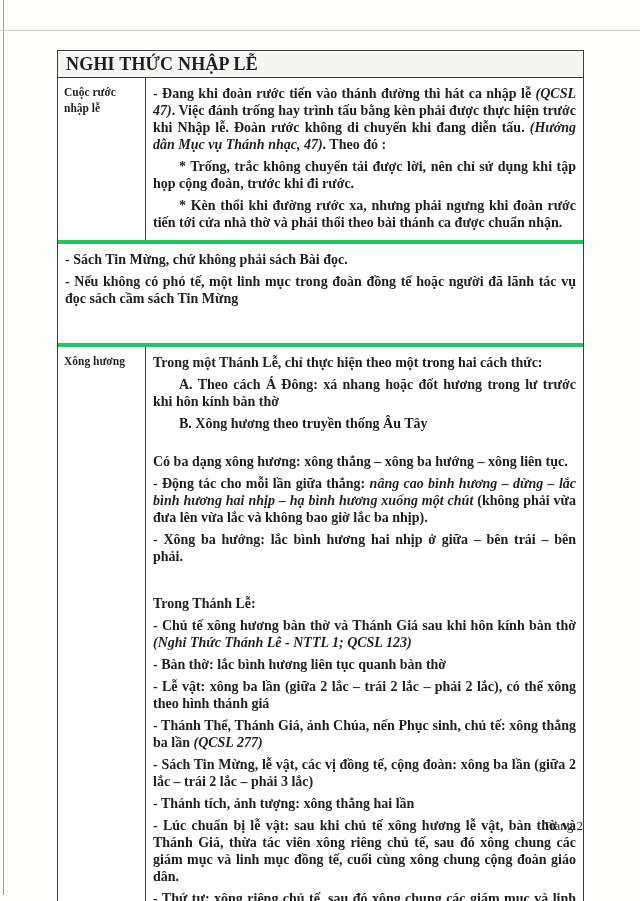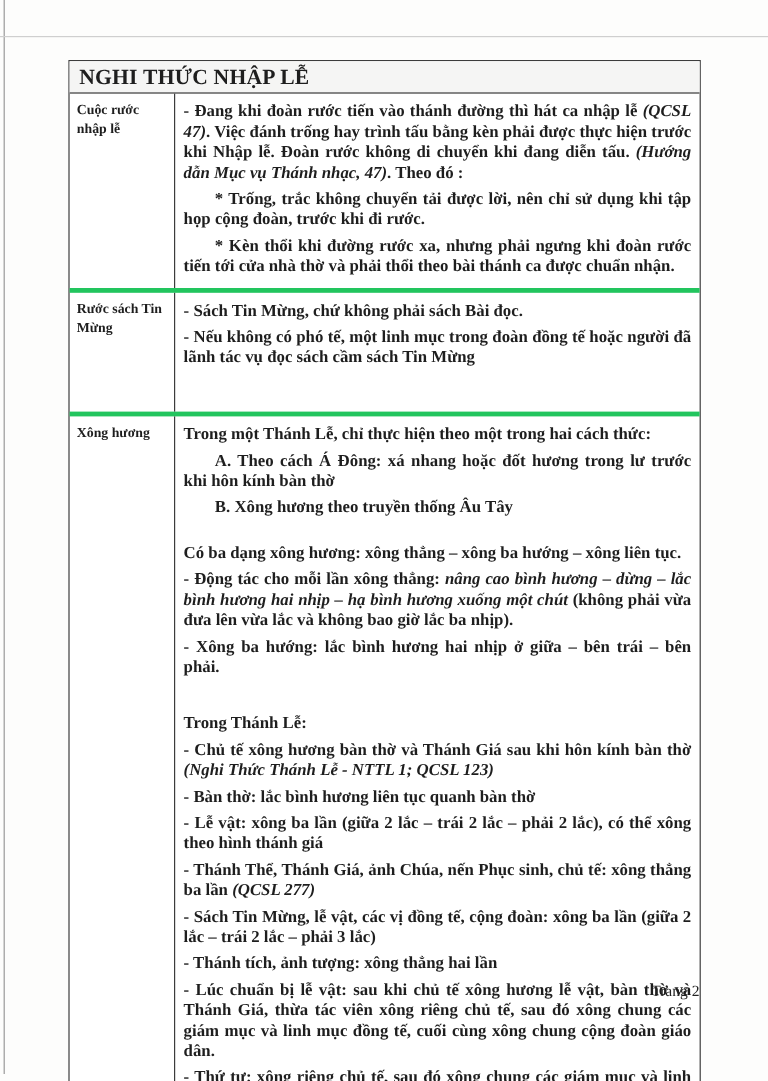--- a/index.html
+++ b/index.html
@@ -67,34 +67,33 @@
   <div id="rows">
       <div class="t-row" style="min-height: 141px;">
         <div class="t-label">Cuộc rước nhập lễ</div>
         <div class="t-content">
           <p><span>- Đang khi đoàn rước tiến vào thánh đường thì hát ca nhập lễ </span><span class="it">(QCSL 47)</span><span>. Việc đánh trống hay trình tấu bằng kèn phải được thực hiện trước khi Nhập lễ. Đoàn rước không di chuyển khi đang diễn tấu. </span><span class="it">(Hướng dẫn Mục vụ Thánh nhạc, 47)</span><span>. Theo đó :</span></p>
           <p class="indent"><span>* Trống, trắc không chuyển tải được lời, nên chỉ sử dụng khi tập họp cộng đoàn, trước khi đi rước.</span></p>
           <p class="indent"><span>* Kèn thổi khi đường rước xa, nhưng phải ngưng khi đoàn rước tiến tới cửa nhà thờ và phải thổi theo bài thánh ca được chuẩn nhận.</span></p>
         </div>
       </div>
       <div class="t-row" style="min-height: 103px;">
-        <div class="t-label">Rước sách Tin Mừng</div>
         <div class="t-content">
           <p><span>- Sách Tin Mừng, chứ không phải sách Bài đọc.</span></p>
           <p><span>- Nếu không có phó tế, một linh mục trong đoàn đồng tế hoặc người đã lãnh tác vụ đọc sách cầm sách Tin Mừng</span></p>
         </div>
       </div>
       <div class="t-row" style="min-height: 488px;">
         <div class="t-label">Xông hương</div>
         <div class="t-content">
           <p><span>Trong một Thánh Lễ, chỉ thực hiện theo một trong hai cách thức:</span></p>
           <p class="indent"><span>A. Theo cách Á Đông: xá nhang hoặc đốt hương trong lư trước khi hôn kính bàn thờ</span></p>
           <p class="indent"><span>B. Xông hương theo truyền thống Âu Tây</span></p>
           <p class="gap1"><span>Có ba dạng xông hương: xông thẳng – xông ba hướng – xông liên tục.</span></p>
-          <p><span>- Động tác cho mỗi lần xông thẳng: </span><span class="it">nâng cao bình hương – dừng – lắc bình hương hai nhịp – hạ bình hương xuống một chút</span><span> (không phải vừa đưa lên vừa lắc và không bao giờ lắc ba nhịp).</span></p>
+          <p><span>- Động tác cho mỗi lần giữa thẳng: </span><span class="it">nâng cao bình hương – dừng – lắc bình hương hai nhịp – hạ bình hương xuống một chút</span><span> (không phải vừa đưa lên vừa lắc và không bao giờ lắc ba nhịp).</span></p>
           <p><span>- Xông ba hướng: lắc bình hương hai nhịp ở giữa – bên trái – bên phải.</span></p>
           <p class="gap2"><span>Trong Thánh Lễ:</span></p>
           <p><span>- Chủ tế xông hương bàn thờ và Thánh Giá sau khi hôn kính bàn thờ </span><span class="it">(Nghi Thức Thánh Lễ - NTTL 1; QCSL 123)</span></p>
           <p><span>- Bàn thờ: lắc bình hương liên tục quanh bàn thờ</span></p>
           <p><span>- Lễ vật: xông ba lần (giữa 2 lắc – trái 2 lắc – phải 2 lắc), có thể xông theo hình thánh giá</span></p>
           <p><span>- Thánh Thể, Thánh Giá, ảnh Chúa, nến Phục sinh, chủ tế: xông thẳng ba lần </span><span class="it">(QCSL 277)</span></p>
           <p><span>- Sách Tin Mừng, lễ vật, các vị đồng tế, cộng đoàn: xông ba lần (giữa 2 lắc – trái 2 lắc – phải 3 lắc)</span></p>
           <p><span>- Thánh tích, ảnh tượng: xông thẳng hai lần</span></p>
           <p><span>- Lúc chuẩn bị lễ vật: sau khi chủ tế xông hương lễ vật, bàn thờ và Thánh Giá, thừa tác viên xông riêng chủ tế, sau đó xông chung các giám mục và linh mục đồng tế, cuối cùng xông chung cộng đoàn giáo dân.</span></p>
           <p><span>- Thứ tự: xông riêng chủ tế, sau đó xông chung các giám mục và linh mục thẳng</span></p>

